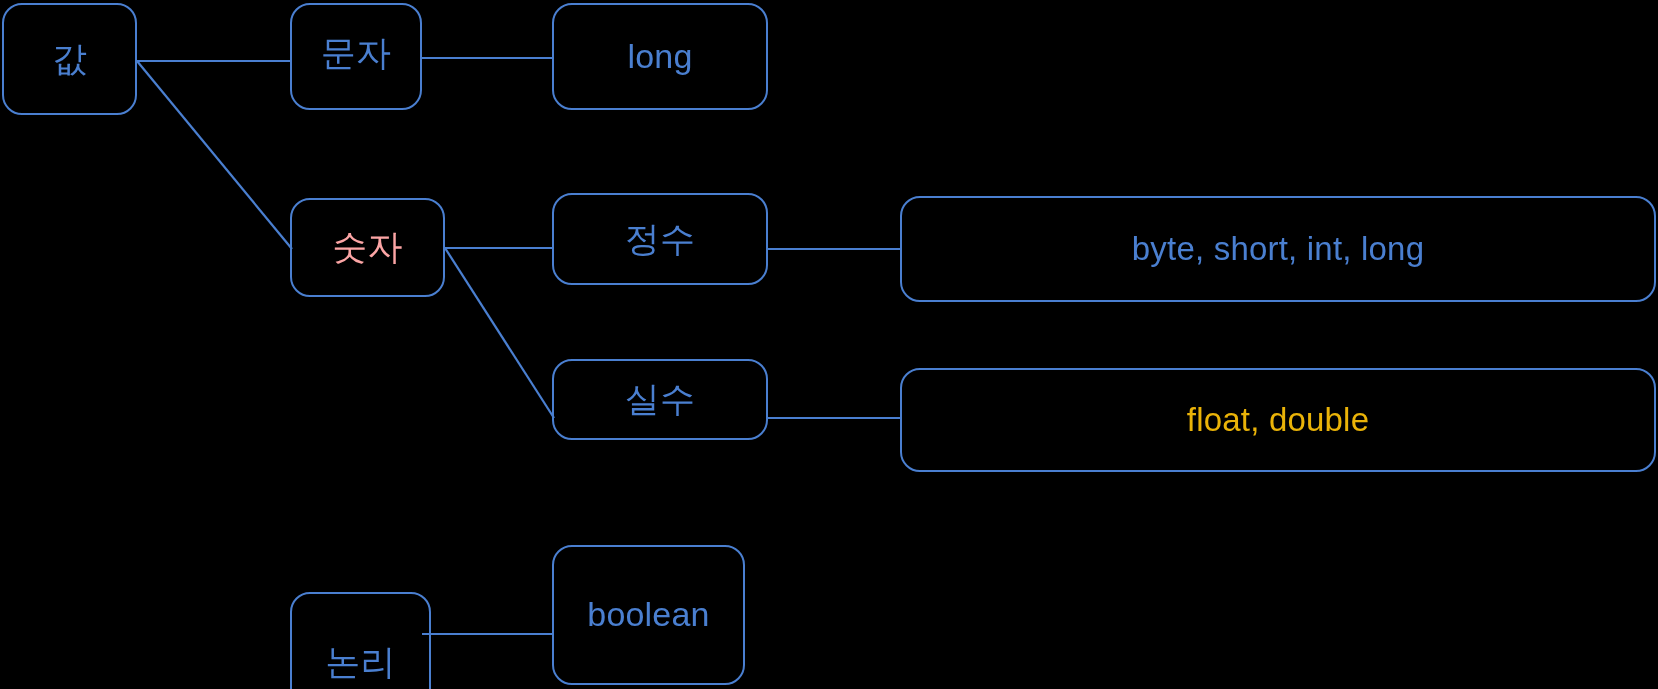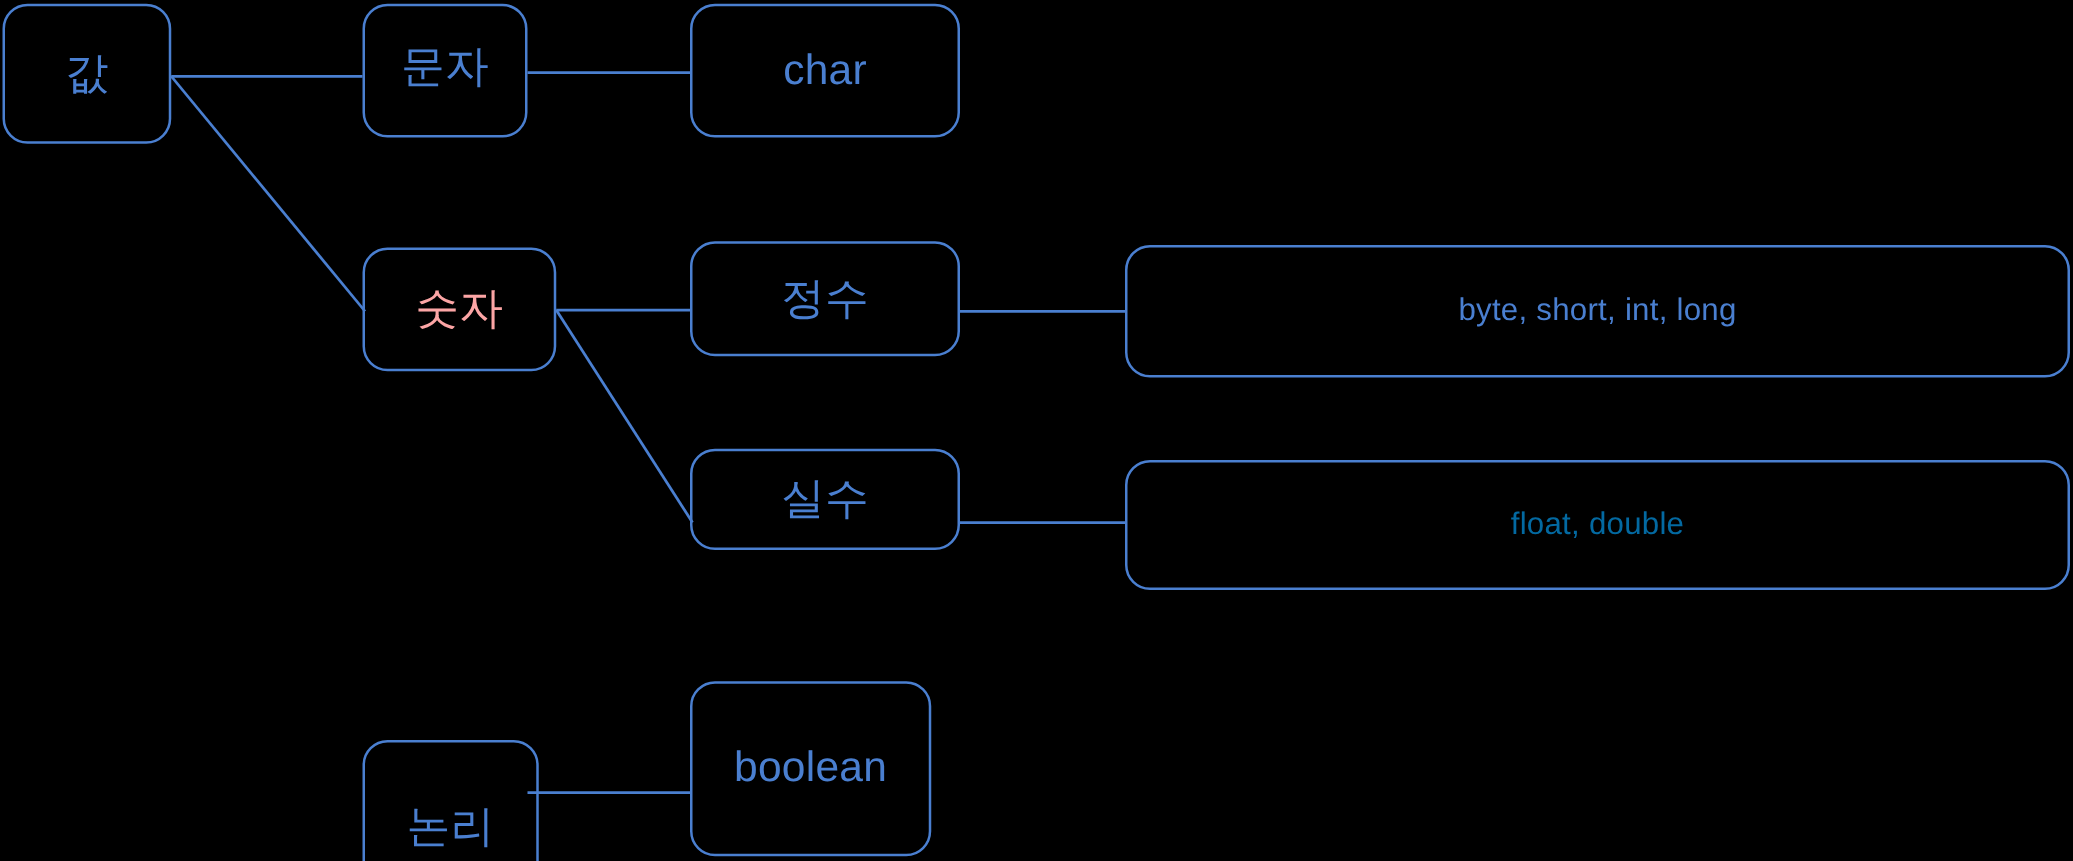--- a/index.html
+++ b/index.html
@@ -41,21 +41,21 @@
     font-size: 34px;
     line-height: 1.1;
     letter-spacing: 0.2px;
     white-space: nowrap;
     text-align: center;
   }
   .node-label.korean {
     font-size: 35px;
   }
   .node-label.wide {
-    font-size: 25px;
+    font-size: 33px;
   }
 </style>
 </head>
 <body>
 
 <div id="diagram-root">
 
   <svg id="edge-layer" viewBox="0 0 1658 689" width="1658" height="689" xmlns="http://www.w3.org/2000/svg">
     <g id="edges-group">
         <line x1="137" y1="61" x2="290" y2="61" stroke="#4a7fd0" stroke-width="2.2" stroke-linecap="butt"></line>
@@ -70,36 +70,36 @@
   </svg>
 
   <div id="nodes-layer">
       <div class="node" style="left: 2px; top: 3px; width: 135px; height: 112px; border-color: rgb(74, 127, 208);">
         <span class="node-label korean" style="color: rgb(74, 127, 208);">값</span>
       </div>
       <div class="node" style="left: 290px; top: 3px; width: 132px; height: 107px; border-color: rgb(74, 127, 208);">
         <span class="node-label korean" style="color: rgb(74, 127, 208); font-family: Liberation Mono, monospace;">문자</span>
       </div>
       <div class="node" style="left: 552px; top: 3px; width: 216px; height: 107px; border-color: rgb(74, 127, 208);">
-        <span class="node-label " style="color: rgb(74, 127, 208);">char</span>
+        <span class="node-label " style="color: rgb(74, 127, 208);">long</span>
       </div>
       <div class="node" style="left: 290px; top: 198px; width: 155px; height: 99px; border-color: rgb(74, 127, 208);">
         <span class="node-label korean" style="color: #fca5a5;">숫자</span>
       </div>
       <div class="node" style="left: 552px; top: 193px; width: 216px; height: 92px; border-color: rgb(74, 127, 208);">
         <span class="node-label korean" style="color: rgb(74, 127, 208);">정수</span>
       </div>
       <div class="node" style="left: 900px; top: 196px; width: 756px; height: 106px; border-color: rgb(74, 127, 208);">
         <span class="node-label wide" style="color: rgb(74, 127, 208);">byte, short, int, long</span>
       </div>
       <div class="node" style="left: 552px; top: 359px; width: 216px; height: 81px; border-color: rgb(74, 127, 208);">
         <span class="node-label korean" style="color: rgb(74, 127, 208);">실수</span>
       </div>
       <div class="node" style="left: 900px; top: 368px; width: 756px; height: 104px; border-color: rgb(74, 127, 208);">
-        <span class="node-label wide" style="color: #0369a1;">float, double</span>
+        <span class="node-label wide" style="color: #eab308;">float, double</span>
       </div>
       <div class="node" style="left: 290px; top: 545px; width: 141px; height: 140px; border-color: rgb(74, 127, 208); margin-top: 47px;">
         <span class="node-label korean" style="color: rgb(74, 127, 208);">논리</span>
       </div>
       <div class="node" style="left: 552px; top: 545px; width: 193px; height: 140px; border-color: rgb(74, 127, 208);">
         <span class="node-label " style="color: rgb(74, 127, 208);">boolean</span>
       </div>
     </div>
 
 </div>

